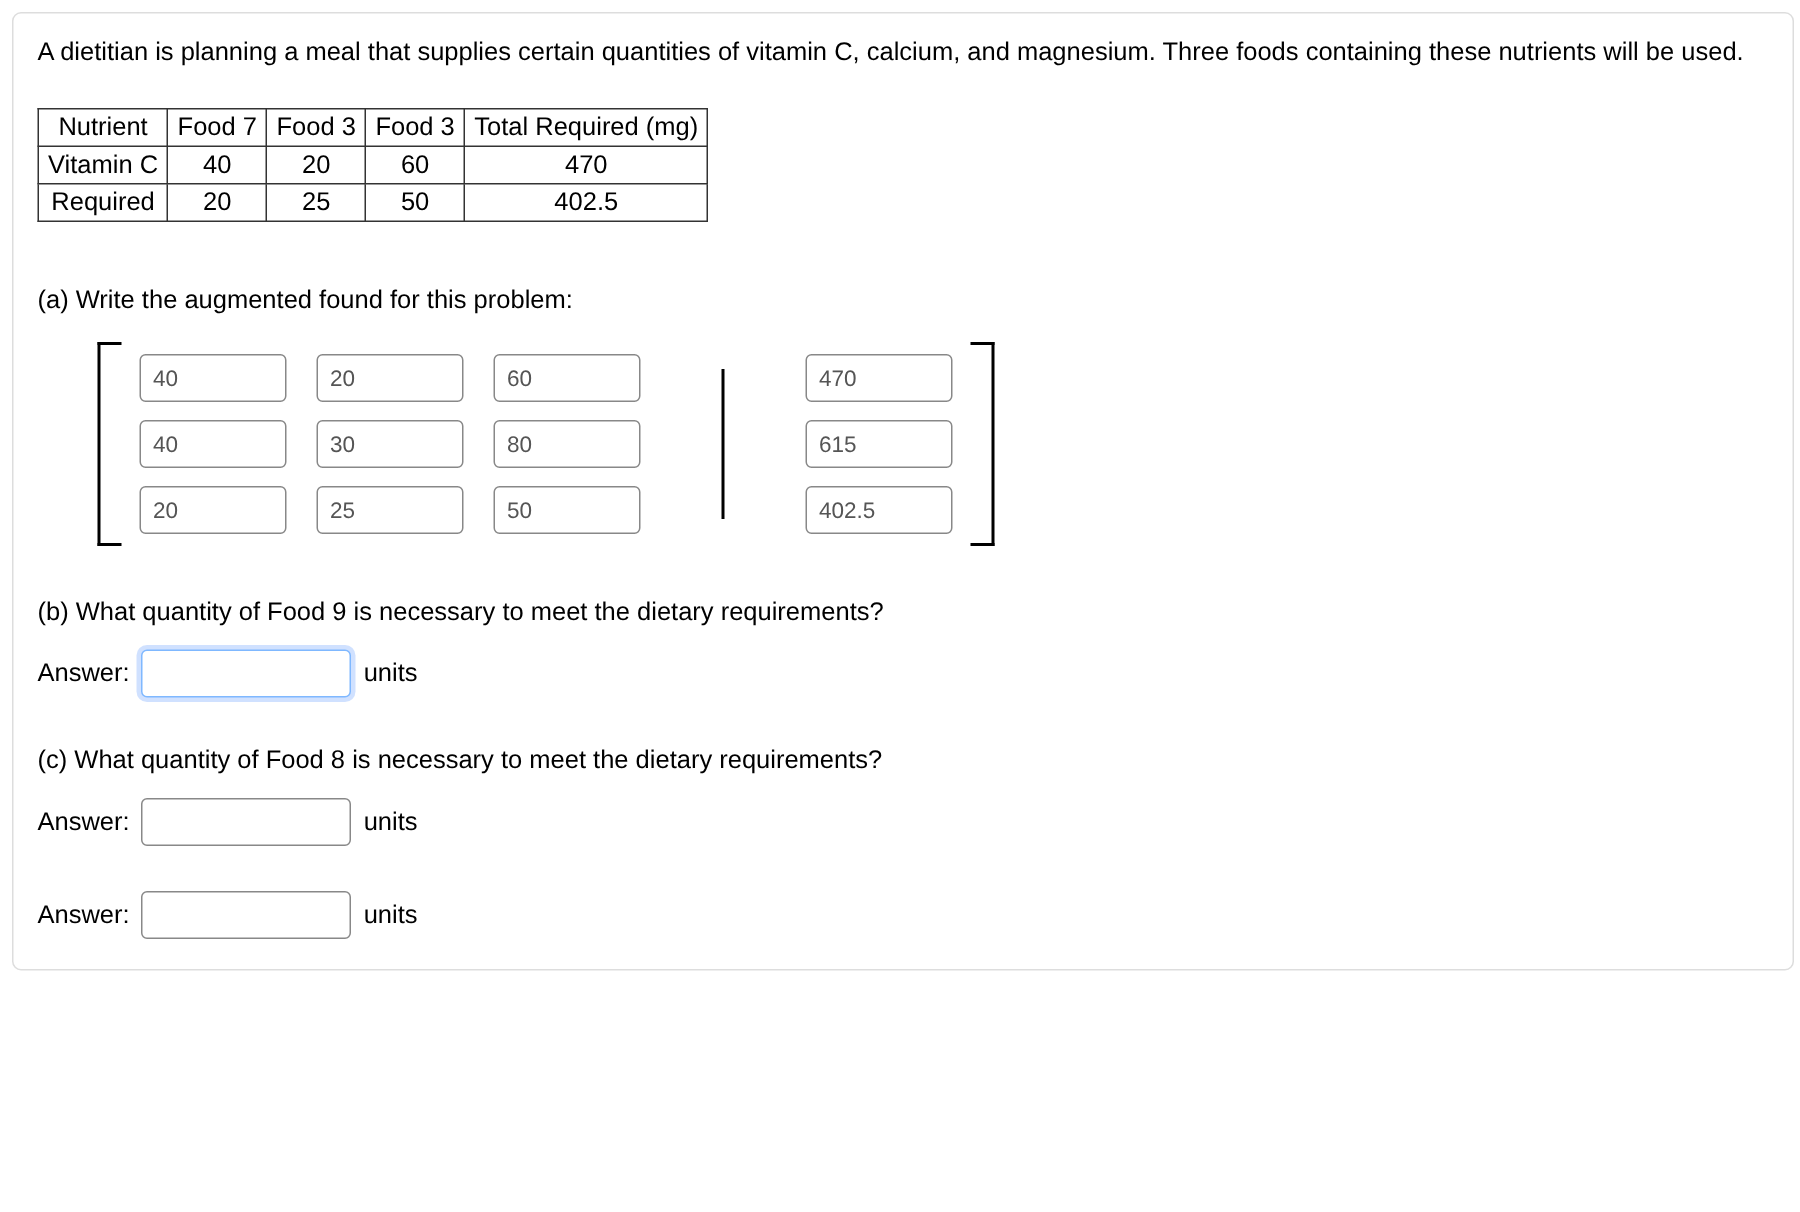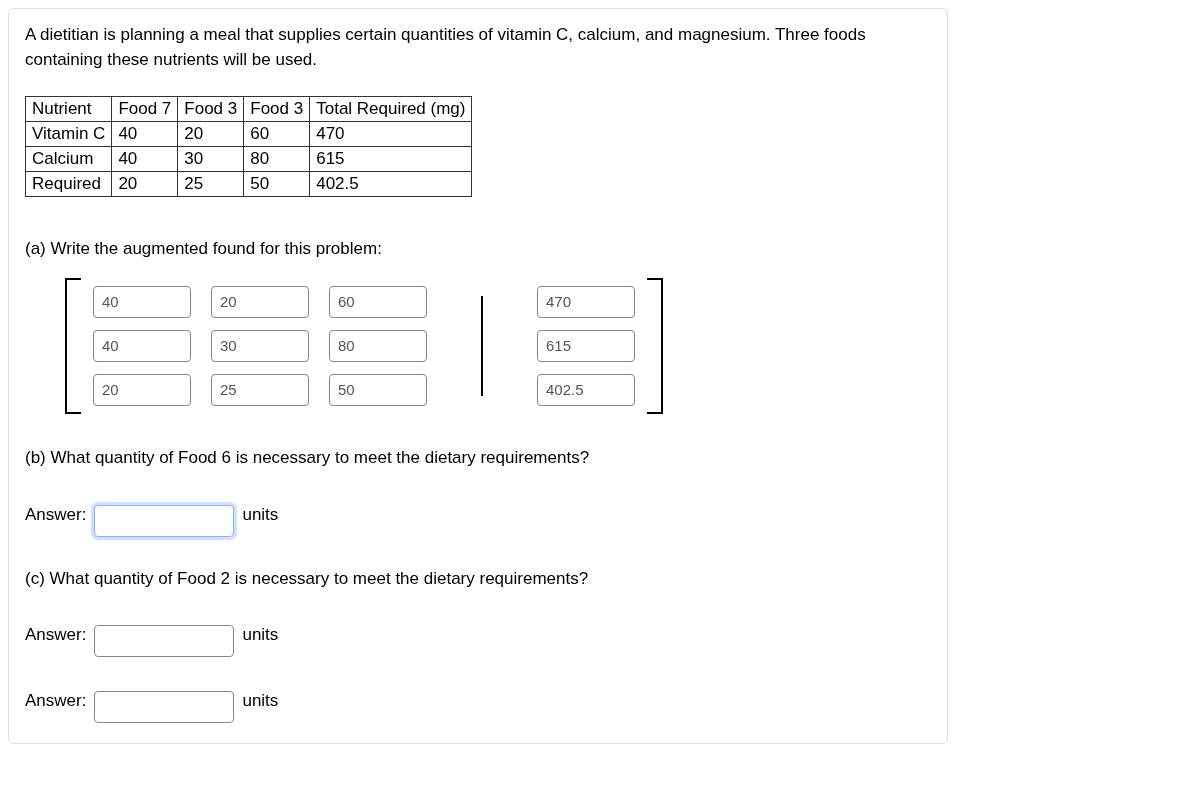--- a/index.html
+++ b/index.html
@@ -8,32 +8,32 @@
     padding: 8px;
     font-family: Arial, Helvetica, sans-serif;
     font-size: 17px;
     color: #000;
     background: #fff;
   }
   .problem-container {
     border: 1px solid #ddd;
     border-radius: 6px;
     padding: 14px 16px 20px 16px;
-    width: 940px;
+    width: 1188px;
   }
   p { margin: 0 0 4px 0; line-height: 1.45; }
   .intro { margin-bottom: 24px; }
   table.nutrient-table {
     border-collapse: collapse;
     margin-bottom: 40px;
   }
   table.nutrient-table td, table.nutrient-table th {
     border: 1px solid #333;
     padding: 2px 6px;
-    text-align: left;
+    text-align: center;
     font-weight: normal;
   }
   .section { margin-bottom: 32px; }
   .matrix-wrap {
     display: flex;
     align-items: stretch;
     gap: 0;
     margin-top: 16px;
     margin-left: 40px;
   }
@@ -70,22 +70,23 @@
     padding: 0 8px;
     font-size: 15px;
     color: #555;
   }
   input.focused {
     outline: none;
     border: 1px solid #7fb8ff;
     box-shadow: 0 0 0 3px rgba(120,170,255,0.35);
   }
   .answer-row {
-    margin-top: 34px;
+    margin-top: 12px;
     display: flex;
+    align-items: center;
     gap: 8px;
   }
   .answer-row input { width: 140px; }
   .qblock { margin-top: 30px; }
 </style>
 </head>
 <body>
 
 <div class="problem-container">
 
@@ -101,27 +102,20 @@
       <th>Food 3</th>
       <th>Food 3</th>
       <th>Total Required (mg)</th>
     </tr>
     <tr>
       <td>Vitamin C</td>
       <td>40</td>
       <td>20</td>
       <td>60</td>
       <td>470</td>
-    </tr>
-    <tr>
-      <td>Calcium</td>
-      <td>40</td>
-      <td>30</td>
-      <td>80</td>
-      <td>615</td>
     </tr>
     <tr>
       <td>Required</td>
       <td>20</td>
       <td>25</td>
       <td>50</td>
       <td>402.5</td>
     </tr>
   </tbody>
     </table>
@@ -145,30 +139,30 @@
       <div class="aug-col">
         <input type="text" value="470" style="">
         <input type="text" value="615" style="">
         <input type="text" value="402.5" style="">
       </div>
       <div class="bracket right"></div>
     </div>
   </div>
 
   <div class="qblock">
-    <p>(b) What quantity of Food 6 is necessary to meet the dietary requirements?</p>
+    <p>(b) What quantity of Food 9 is necessary to meet the dietary requirements?</p>
     <div class="answer-row">
       <span>Answer:</span>
       <input type="text" class="focused" value="" style="">
       <span>units</span>
     </div>
   </div>
 
   <div class="qblock">
-    <p>(c) What quantity of Food 2 is necessary to meet the dietary requirements?</p>
+    <p>(c) What quantity of Food 8 is necessary to meet the dietary requirements?</p>
     <div class="answer-row">
       <span>Answer:</span>
       <input type="text" value="" style="">
       <span>units</span>
     </div>
   </div>
 
   <div class="qblock">
     <div class="answer-row">
       <span>Answer:</span>

